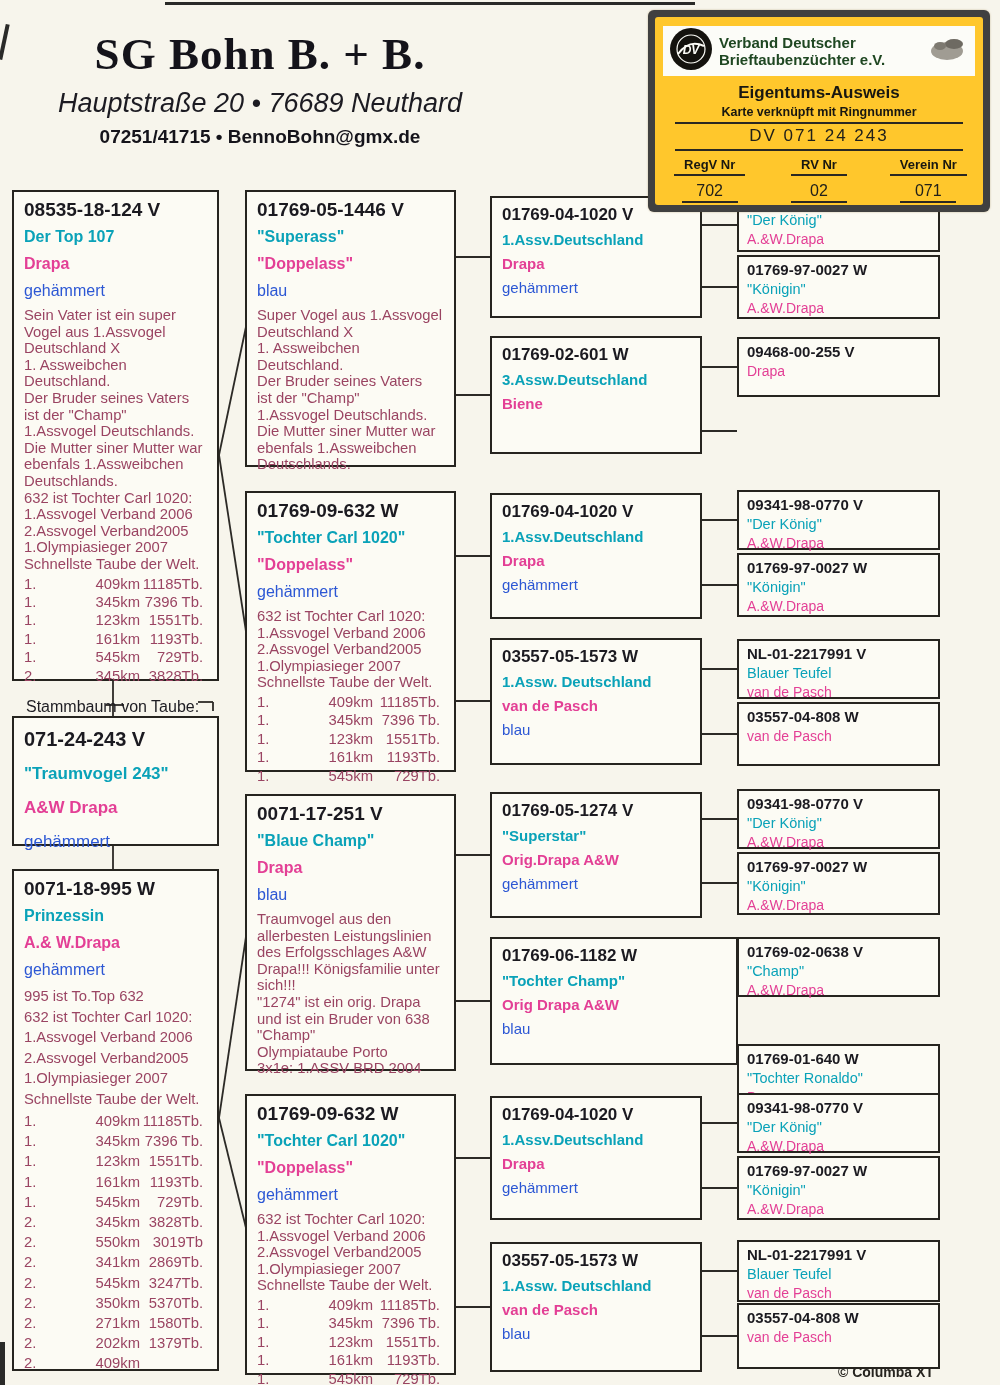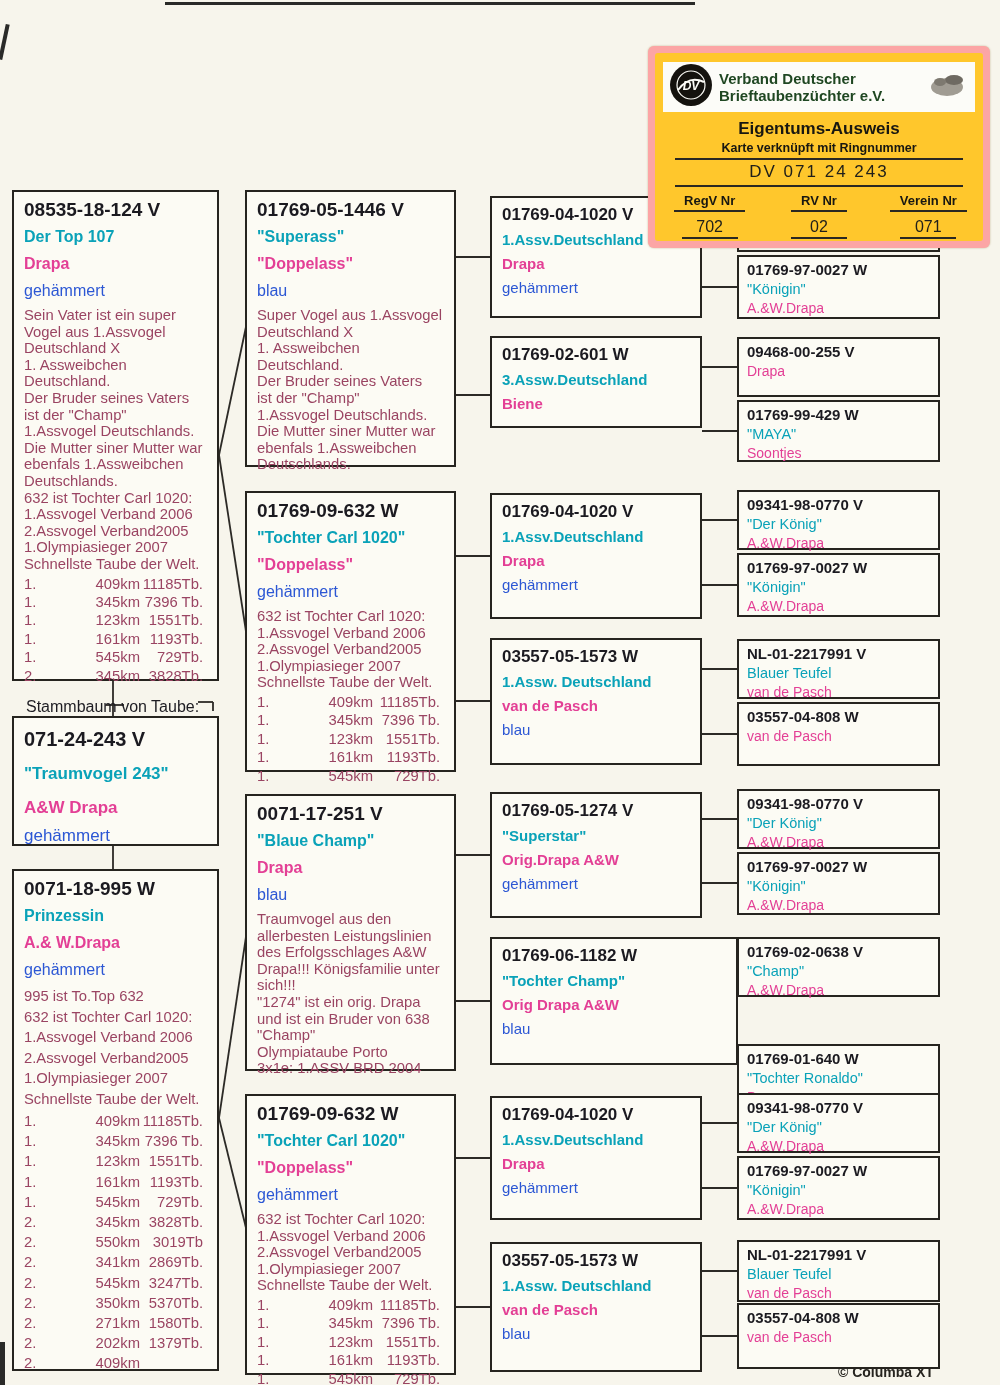--- a/index.html
+++ b/index.html
@@ -6,21 +6,21 @@
   body{background:#e8e6de;font-family:"Liberation Sans",sans-serif;}
   #page{position:relative;width:1000px;height:1385px;background:#f7f5ec;overflow:hidden;margin:0 auto;}
 
   
   #letterhead{position:absolute;left:35px;top:28px;width:450px;text-align:center;}
   #letterhead .title{font-family:"Liberation Serif",serif;font-weight:bold;font-size:45px;color:#14131a;letter-spacing:1px;line-height:52px;}
   #letterhead .address{font-style:italic;font-size:27px;color:#1c1b22;margin-top:8px;}
   #letterhead .contact{font-weight:bold;font-size:19px;color:#15141b;margin-top:7px;}
 
   
-  #card{position:absolute;left:648px;top:10px;width:342px;height:202px;background:#fca5a5;border-radius:6px;z-index:6;box-shadow:0 0 2px rgba(120,80,0,.4);margin-top:36px;}
+  #card{position:absolute;left:648px;top:10px;width:342px;height:202px;background:#404040;border-radius:6px;z-index:6;box-shadow:0 0 2px rgba(120,80,0,.4);}
   #card .inner{position:absolute;left:7px;top:7px;right:7px;bottom:7px;background:#ffc72c;border-radius:3px;}
   #card .orgstrip{position:absolute;left:8px;top:9px;right:8px;height:50px;background:#fcfcf8;display:flex;align-items:center;padding:0 6px;box-sizing:border-box;}
   #card .orgtext{font-weight:bold;font-size:15px;line-height:17px;color:#1f4722;margin-left:6px;flex:1;}
   #card .cardtitle{text-align:center;font-weight:bold;font-size:17px;color:#181711;margin-top:66px;}
   #card .cardsub{text-align:center;font-weight:bold;font-size:12.5px;color:#181711;margin-top:2px;}
   #card .cline{border-top:2px solid #2a2822;margin:3px 20px 0;}
   #card .ringno{text-align:center;font-size:17px;color:#21201a;letter-spacing:2px;margin-top:2px;}
   #card .fields{display:flex;margin-top:4px;}
   #card .field{flex:1;text-align:center;}
   #card .flabel{font-weight:bold;font-size:13px;color:#181711;border-bottom:2px solid #2a2822;display:inline-block;padding:0 10px 2px;}
@@ -35,21 +35,21 @@
   .notes{font-size:14.8px;color:#9a4462;line-height:16.6px;}
   .results{font-size:14.8px;color:#9a4462;line-height:18.4px;margin-top:2px;}
   .res-row{display:grid;grid-template-columns:28px 88px auto;}
   .rc1{text-align:right;}
   .rc2{text-align:right;padding-right:6px;}
   .roomy .notes{line-height:20.5px;}
   .roomy .results{line-height:20.2px;}
 
   .subject .ring{font-size:20px;margin:4px 0 13px;}
   .subject .name{font-size:17px;margin-bottom:14px;}
-  .subject .strain{font-size:17px;margin-bottom:8px;}
+  .subject .strain{font-size:17px;margin-bottom:14px;}
   .subject .birdcolor{font-size:17px;}
 
   .mid .ring{font-size:17px;margin-bottom:6px;}
   .mid .name{font-size:15px;margin-bottom:7px;}
   .mid .strain{font-size:15px;margin-bottom:7px;}
   .mid .birdcolor{font-size:15px;}
 
   .small{padding:4px 8px 2px;}
   .small .ring{font-size:15px;margin:0 0 3px;}
   .small .name{font-size:14.5px;font-weight:normal;font-style:normal;margin:0 0 3px;}
@@ -62,20 +62,25 @@
 </style>
 </head>
 <body>
 
 <div id="page">
 
   <div class="artifact" style="left:165px;top:2px;width:530px;height:3px;"></div>
   <div class="artifact" style="left:2px;top:24px;width:4px;height:36px;transform:rotate(12deg);"></div>
   <div class="artifact" style="left:0;top:1342px;width:5px;height:43px;"></div>
 
+  <div id="letterhead">
+    <div class="title">SG Bohn B. + B.</div>
+    <div class="address">Hauptstraße 20 • 76689 Neuthard</div>
+    <div class="contact">07251/41715 • BennoBohn@gmx.de</div>
+  </div>
 
   <div id="card">
     <div class="inner">
       <div class="orgstrip">
         <span>
           <svg width="44" height="44" viewBox="0 0 44 44">
             <circle cx="22" cy="22" r="21" fill="#14120e"></circle>
             <circle cx="22" cy="22" r="14" fill="none" stroke="#fdfdf8" stroke-width="1.2"></circle>
             <path d="M9 27 Q20 12 35 19" stroke="#fdfdf8" stroke-width="2" fill="none"></path>
             <text x="22" y="27" fill="#fdfdf8" font-size="12" font-weight="bold" font-style="italic" text-anchor="middle" font-family="Liberation Sans, sans-serif">DV</text>
@@ -419,21 +424,21 @@
         </div>
       </div>
   </div>
 
   <div class="box mid" style="left:490px;top:196px;width:212px;height:122px;">
     <div class="ring">01769-04-1020 V</div>
     <div class="name">1.Assv.Deutschland</div>
     <div class="strain">Drapa</div>
     <div class="birdcolor">gehämmert</div>
   </div>
-  <div class="box mid" style="left:490px;top:336px;width:212px;height:92px;">
+  <div class="box mid" style="left:490px;top:336px;width:212px;height:118px;">
     <div class="ring">01769-02-601 W</div>
     <div class="name">3.Assw.Deutschland</div>
     <div class="strain">Biene</div>
   </div>
   <div class="box mid" style="left:490px;top:493px;width:212px;height:126px;">
     <div class="ring">01769-04-1020 V</div>
     <div class="name">1.Assv.Deutschland</div>
     <div class="strain">Drapa</div>
     <div class="birdcolor">gehämmert</div>
   </div>
@@ -474,25 +479,20 @@
   </div>
   <div class="box small" style="left:737px;top:255px;width:203px;height:64px;">
     <div class="ring">01769-97-0027 W</div>
     <div class="name">"Königin"</div>
     <div class="strain">A.&amp;W.Drapa</div>
   </div>
   <div class="box small" style="left:737px;top:337px;width:203px;height:60px;">
     <div class="ring">09468-00-255 V</div>
     <div class="strain">Drapa</div>
   </div>
-  <div class="box small" style="left:737px;top:400px;width:203px;height:62px;">
-    <div class="ring">01769-99-429 W</div>
-    <div class="name">"MAYA"</div>
-    <div class="strain">Soontjes</div>
-  </div>
   <div class="box small" style="left:737px;top:490px;width:203px;height:60px;">
     <div class="ring">09341-98-0770 V</div>
     <div class="name">"Der König"</div>
     <div class="strain">A.&amp;W.Drapa</div>
   </div>
   <div class="box small" style="left:737px;top:553px;width:203px;height:64px;">
     <div class="ring">01769-97-0027 W</div>
     <div class="name">"Königin"</div>
     <div class="strain">A.&amp;W.Drapa</div>
   </div>

